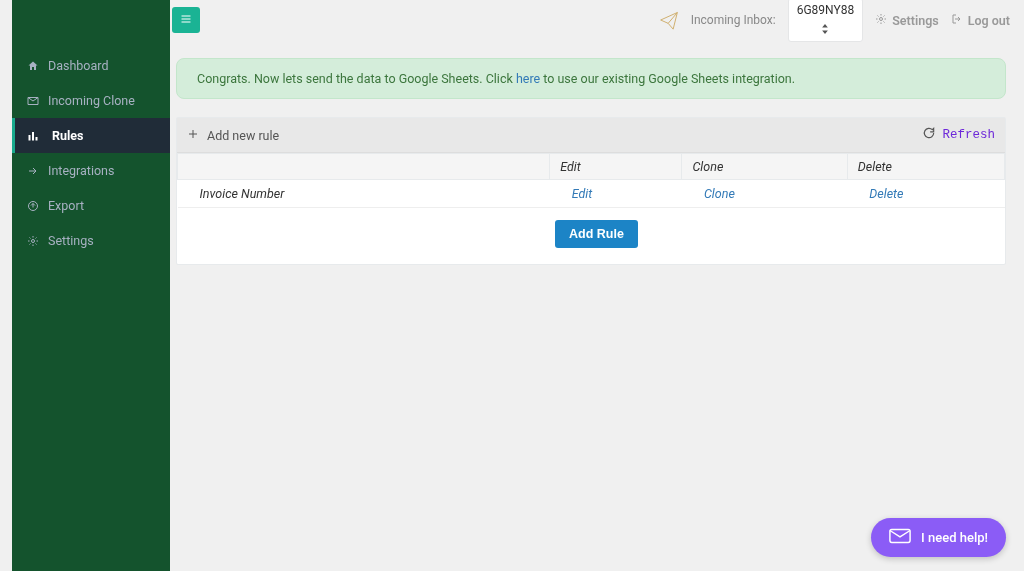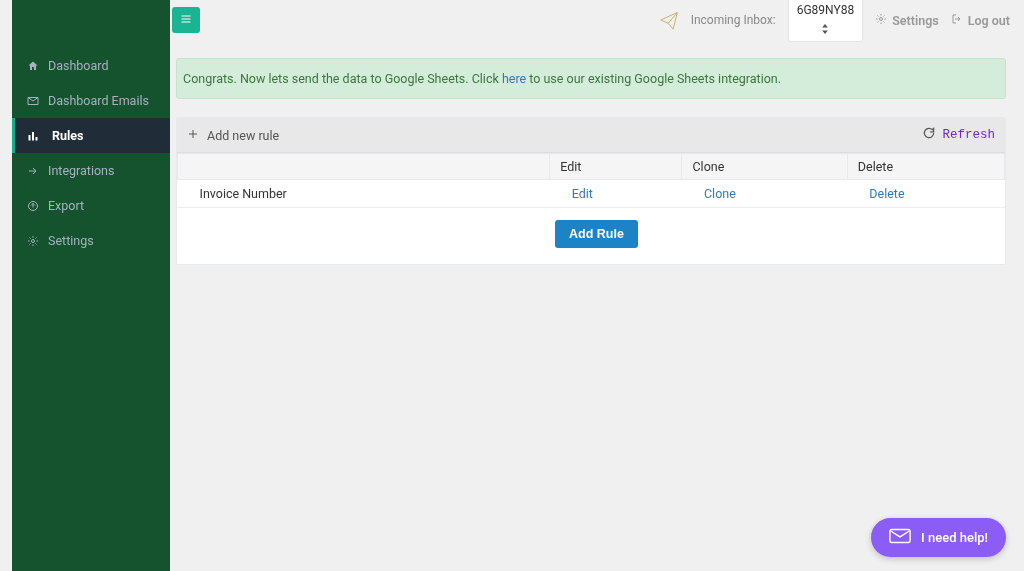--- a/index.html
+++ b/index.html
@@ -98,22 +98,22 @@
       left: 158px;
       top: 40px;
       right: 0;
       bottom: 0;
       padding: 18px;
     }
     .alert {
       background: #d4edda;
       border: 1px solid #c3e6cb;
       color: #3c763d;
-      border-radius: 3px;
-      padding: 12px 6px;
+      border-radius: 8px;
+      padding: 12px 20px;
       font-size: 12.5px;
     }
     .alert a { color:#337ab7; text-decoration:none; }
 
     .panel {
       margin-top: 18px;
       background: #fff;
       border: 1px solid #e7eaec;
       border-radius: 2px;
     }
@@ -123,21 +123,21 @@
       display: flex;
       align-items: center;
       padding: 8px 10px;
       gap: 8px;
     }
     .toolbar-left { display:flex; align-items:flex-end; gap:8px; cursor:pointer; font-size:12.5px; color:#555;}
     .plus-icon svg { width:12px; height:12px; stroke:#555; }
     .toolbar-right { margin-left:auto; display:flex; align-items:center; gap:6px; cursor:pointer; font-size:12.5px; color:#6d28d9;font-family:Liberation Mono, monospace;}
     .refresh-icon svg { width:14px; height:14px; }
 
-    table { width:100%; border-collapse:collapse; }
+    table { width:100%; border-collapse:collapse;font-style:italic; }
     thead th {
       text-align:left;
       font-weight:400;
       font-size:12.5px;
       color:#333;
       background:#f5f5f5;
       padding: 5px 10px;
       border: 1px solid #e7eaec;
     }
     tbody td {
@@ -192,21 +192,21 @@
     </span>
     <span>Dashboard</span>
   </div>
 
   <div class="sidebar-item">
     <span class="s-icon">
       <svg viewBox="0 0 24 24">
           <path d="M2 5h20v14H2z M2 5l10 7L22 5" fill="none" stroke="currentColor" stroke-width="2"></path>
         </svg>
     </span>
-    <span>Dashboard Emails</span>
+    <span>Incoming Clone</span>
   </div>
 
   <div class="sidebar-item active">
     <span class="s-icon">
       <svg viewBox="0 0 24 24">
           <rect x="3" y="10" width="4" height="11"></rect>
           <rect x="10" y="4" width="4" height="17"></rect>
           <rect x="17" y="14" width="4" height="7"></rect>
         </svg>
     </span>

